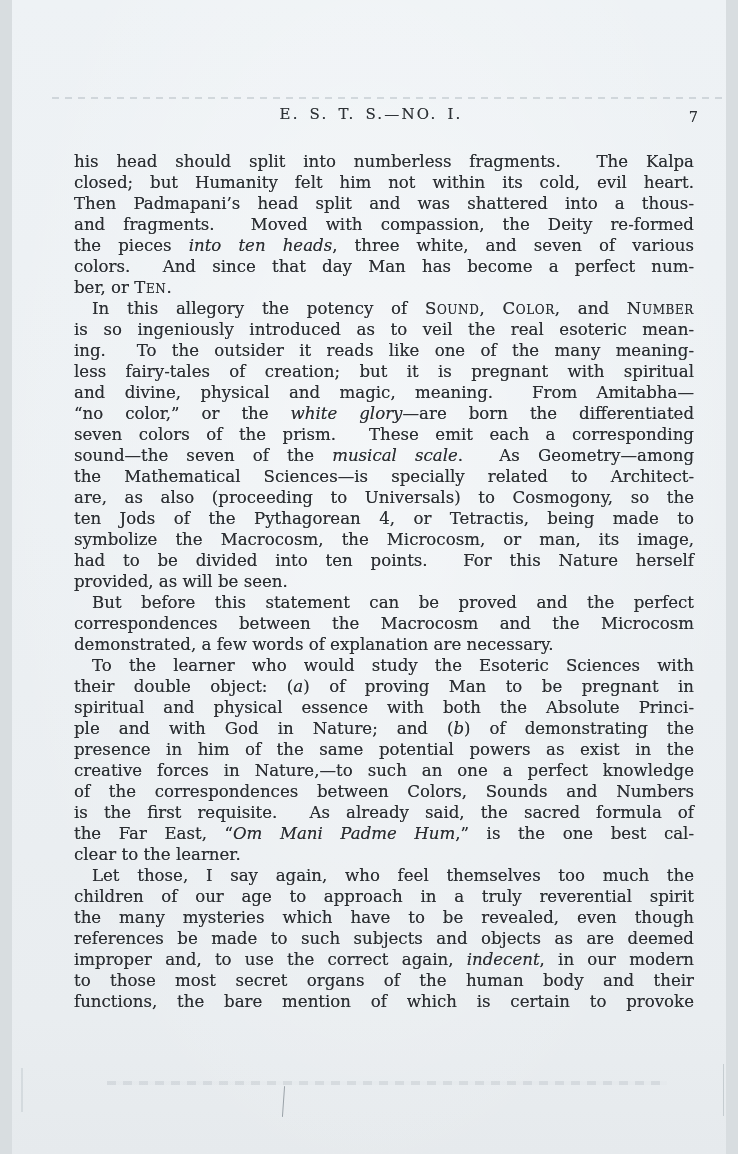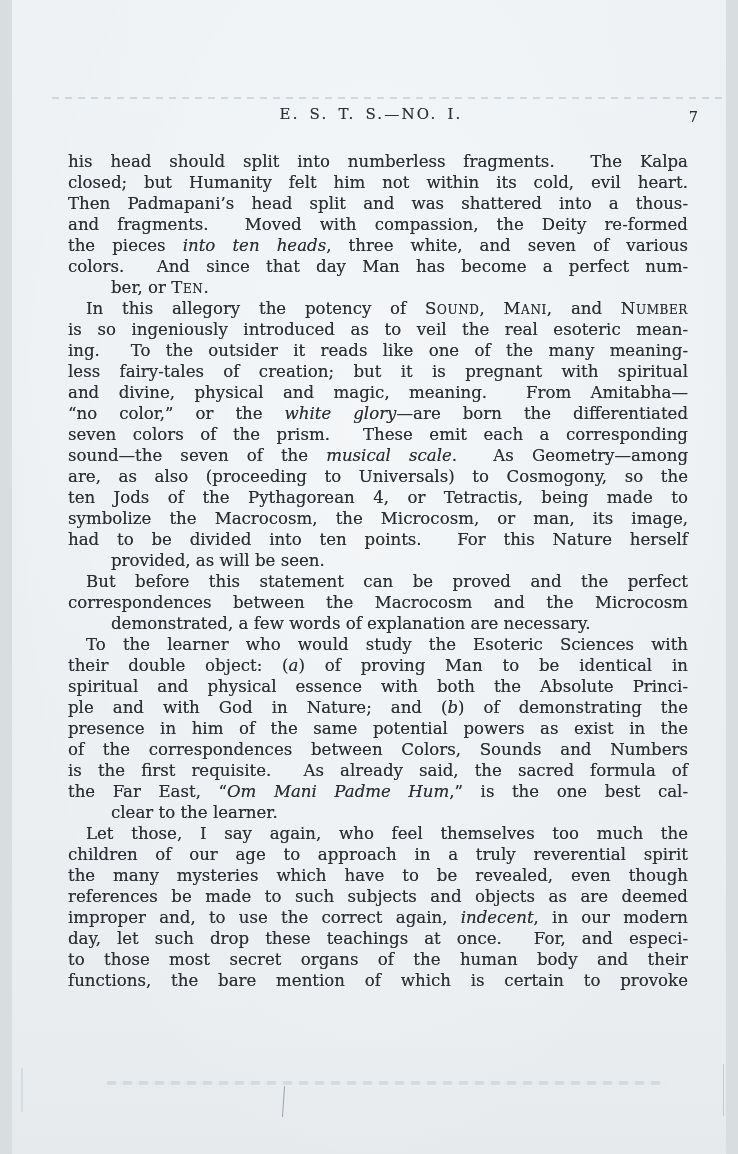--- a/index.html
+++ b/index.html
@@ -69,32 +69,32 @@
   .page-number {
     position: absolute;
     right: 0; top: 4px;
     font-size: 14.5px;
     color: #2d3135;
     text-shadow: 0 0 0.5px rgba(45,49,53,0.55);
   }
   
   .textblock {
     position: absolute;
-    top: 151px; left: 56px; width: 620px;
+    top: 151px; left: 62px; width: 620px;
   }
   .paragraph { margin: 0; }
   .line {
     font-size: 16.6px;
     line-height: 21px;
     text-align: justify;
     text-align-last: justify;
     white-space: nowrap; 
     text-shadow: 0 0 0.5px rgba(42,45,49,0.60);
   }
-  .line.flush-left { text-align-last: left; margin-left: 43px; }
+  .line.flush-left { text-align-last: left; }
   .line.indent { text-indent: 18px; }
   .run-n { font-style: normal; }
   .run-i { font-style: italic; }
   .run-sc { font-variant: small-caps; letter-spacing: 0.6px; }
 </style>
 </head>
 <body>
 
 <div class="page">
 
@@ -109,57 +109,58 @@
       <div class="paragraph">
         <div class="line"><span class="run-n">his head should split into numberless fragments.&nbsp; The Kalpa</span></div>
         <div class="line"><span class="run-n">closed; but Humanity felt him not within its cold, evil heart.</span></div>
         <div class="line"><span class="run-n">Then Padmapani’s head split and was shattered into a thous-</span></div>
         <div class="line"><span class="run-n">and fragments.&nbsp; Moved with compassion, the Deity re-formed</span></div>
         <div class="line"><span class="run-n">the pieces </span><span class="run-i">into ten heads</span><span class="run-n">, three white, and seven of various</span></div>
         <div class="line"><span class="run-n">colors.&nbsp; And since that day Man has become a perfect num-</span></div>
         <div class="line flush-left"><span class="run-n">ber, or </span><span class="run-sc">Ten</span><span class="run-n">.</span></div>
       </div>
       <div class="paragraph">
-        <div class="line indent"><span class="run-n">In this allegory the potency of </span><span class="run-sc">Sound</span><span class="run-n">, </span><span class="run-sc">Mani</span><span class="run-n">, and </span><span class="run-sc">Number</span></div>
+        <div class="line indent"><span class="run-n">In this allegory the potency of </span><span class="run-sc">Sound</span><span class="run-n">, </span><span class="run-sc">Color</span><span class="run-n">, and </span><span class="run-sc">Number</span></div>
         <div class="line"><span class="run-n">is so ingeniously introduced as to veil the real esoteric mean-</span></div>
         <div class="line"><span class="run-n">ing.&nbsp; To the outsider it reads like one of the many meaning-</span></div>
         <div class="line"><span class="run-n">less fairy-tales of creation; but it is pregnant with spiritual</span></div>
         <div class="line"><span class="run-n">and divine, physical and magic, meaning.&nbsp; From Amitabha—</span></div>
         <div class="line"><span class="run-n">“no color,” or the </span><span class="run-i">white glory</span><span class="run-n">—are born the differentiated</span></div>
         <div class="line"><span class="run-n">seven colors of the prism.&nbsp; These emit each a corresponding</span></div>
         <div class="line"><span class="run-n">sound—the seven of the </span><span class="run-i">musical scale</span><span class="run-n">.&nbsp; As Geometry—among</span></div>
+        <div class="line"><span class="run-n">the Mathematical Sciences—is specially related to Architect-</span></div>
         <div class="line"><span class="run-n">are, as also (proceeding to Universals) to Cosmogony, so the</span></div>
         <div class="line"><span class="run-n">ten Jods of the Pythagorean 4, or Tetractis, being made to</span></div>
         <div class="line"><span class="run-n">symbolize the Macrocosm, the Microcosm, or man, its image,</span></div>
         <div class="line"><span class="run-n">had to be divided into ten points.&nbsp; For this Nature herself</span></div>
         <div class="line flush-left"><span class="run-n">provided, as will be seen.</span></div>
       </div>
       <div class="paragraph">
         <div class="line indent"><span class="run-n">But before this statement can be proved and the perfect</span></div>
         <div class="line"><span class="run-n">correspondences between the Macrocosm and the Microcosm</span></div>
         <div class="line flush-left"><span class="run-n">demonstrated, a few words of explanation are necessary.</span></div>
       </div>
       <div class="paragraph">
         <div class="line indent"><span class="run-n">To the learner who would study the Esoteric Sciences with</span></div>
-        <div class="line"><span class="run-n">their double object: (</span><span class="run-i">a</span><span class="run-n">) of proving Man to be identical in</span></div>
+        <div class="line"><span class="run-n">their double object: (</span><span class="run-i">a</span><span class="run-n">) of proving Man to be pregnant in</span></div>
         <div class="line"><span class="run-n">spiritual and physical essence with both the Absolute Princi-</span></div>
         <div class="line"><span class="run-n">ple and with God in Nature; and (</span><span class="run-i">b</span><span class="run-n">) of demonstrating the</span></div>
         <div class="line"><span class="run-n">presence in him of the same potential powers as exist in the</span></div>
+        <div class="line"><span class="run-n">creative forces in Nature,—to such an one a perfect knowledge</span></div>
         <div class="line"><span class="run-n">of the correspondences between Colors, Sounds and Numbers</span></div>
         <div class="line"><span class="run-n">is the first requisite.&nbsp; As already said, the sacred formula of</span></div>
         <div class="line"><span class="run-n">the Far East, “</span><span class="run-i">Om Mani Padme Hum</span><span class="run-n">,” is the one best cal-</span></div>
         <div class="line flush-left"><span class="run-n">clear to the learner.</span></div>
       </div>
       <div class="paragraph">
         <div class="line indent"><span class="run-n">Let those, I say again, who feel themselves too much the</span></div>
         <div class="line"><span class="run-n">children of our age to approach in a truly reverential spirit</span></div>
         <div class="line"><span class="run-n">the many mysteries which have to be revealed, even though</span></div>
         <div class="line"><span class="run-n">references be made to such subjects and objects as are deemed</span></div>
         <div class="line"><span class="run-n">improper and, to use the correct again, </span><span class="run-i">indecent</span><span class="run-n">, in our modern</span></div>
-        <div class="line"><span class="run-n">day, let such drop these teachings at once.&nbsp; For, and especi-</span></div>
         <div class="line"><span class="run-n">to those most secret organs of the human body and their</span></div>
         <div class="line"><span class="run-n">functions, the bare mention of which is certain to provoke</span></div>
       </div>
     </div>
 
   <div class="artifact bottomband"></div>
   <div class="artifact scratch"></div>
   <div class="artifact edge-right"></div>
   <div class="artifact edge-left"></div>
 

